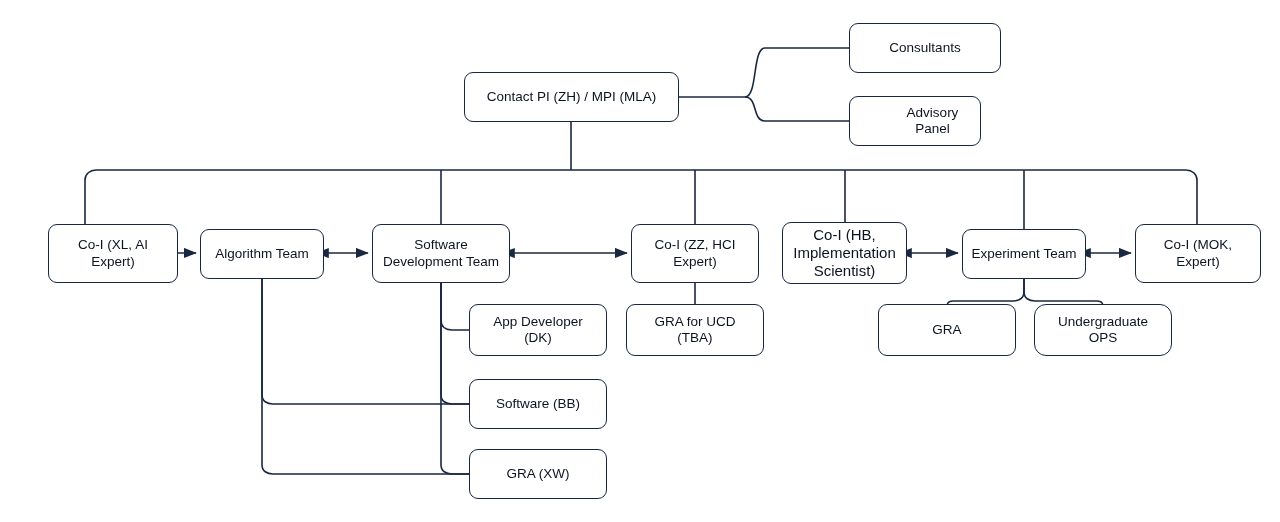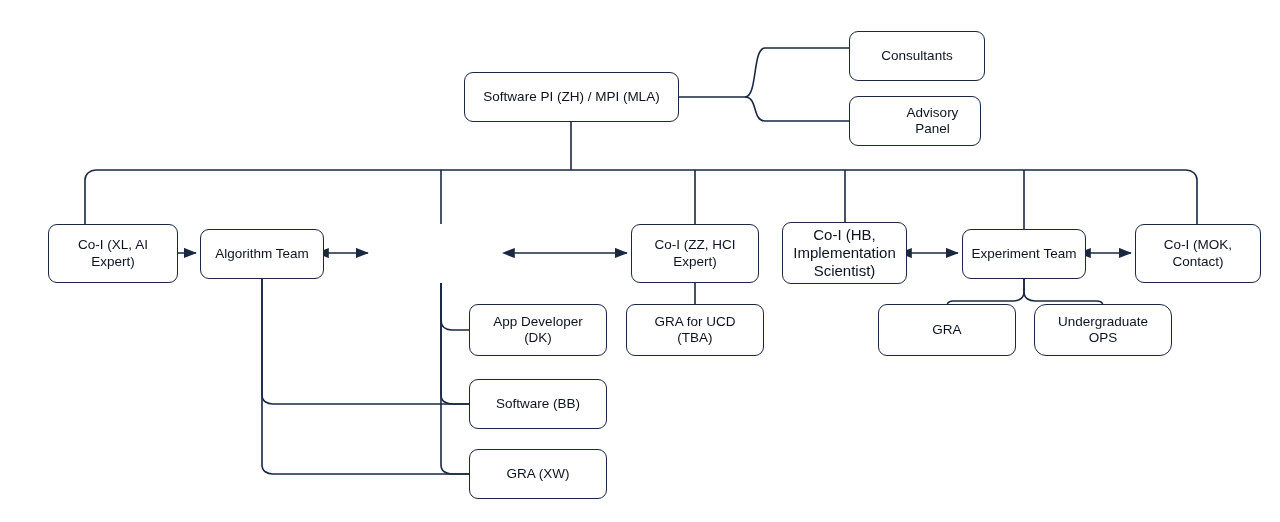--- a/index.html
+++ b/index.html
@@ -81,34 +81,36 @@
       <path d="M262,279 L262,395 C262,401 267,404 273,404 L469,404"></path>
       <path d="M262,279 L262,465 C262,471 267,474 273,474 L469,474"></path>
 
       <path d="M695,283 L695,304"></path>
 
       <path d="M1024,279 L1024,292 C1024,298 1019,301 1013,301 L953,301 C947,301 947,304 947,310 L947,330"></path>
       <path d="M1024,279 L1024,292 C1024,298 1029,301 1035,301 L1097,301 C1103,301 1103,304 1103,310 L1103,330"></path>
     </g>
   </svg>
 
-  <div class="node" style="left:464px; top:72px; width:215px; height:50px;">Software PI (ZH) / MPI (MLA)</div>
-  <div class="node" style="left:849px; top:23px; width:136px; height:50px;margin-top:8px;">Consultants</div>
+  <div class="node" style="left:464px; top:72px; width:215px; height:50px;">Contact PI (ZH) / MPI (MLA)</div>
+  <div class="node" style="left:849px; top:23px; width:152px; height:50px;">Consultants</div>
   <div class="node" style="left:849px; top:96px; width:132px; height:50px;padding-left:41px;">Advisory Panel</div>
   <div class="node" style="left:20px; top:224px; width:130px; height:59px;margin-left:28px;">Co-I (XL, AI
 Expert)</div>
   <div class="node" style="left:200px; top:229px; width:124px; height:50px;">Algorithm Team</div>
+  <div class="node" style="left:372px; top:224px; width:138px; height:59px;">Software
+Development Team</div>
   <div class="node" style="left:631px; top:224px; width:128px; height:59px;">Co-I (ZZ, HCI
 Expert)</div>
   <div class="node" style="left:782px; top:222px; width:125px; height:62px; font-size:15px;">Co-I (HB,
 Implementation
 Scientist)</div>
   <div class="node" style="left:962px; top:229px; width:124px; height:50px;">Experiment Team</div>
   <div class="node" style="left:1135px; top:224px; width:126px; height:59px;">Co-I (MOK,
-Contact)</div>
+Expert)</div>
   <div class="node" style="left:469px; top:304px; width:138px; height:52px;">App Developer
 (DK)</div>
   <div class="node" style="left:469px; top:379px; width:138px; height:50px;">Software (BB)</div>
   <div class="node" style="left:469px; top:449px; width:138px; height:50px;">GRA (XW)</div>
   <div class="node" style="left:626px; top:304px; width:138px; height:52px;">GRA for UCD
 (TBA)</div>
   <div class="node" style="left:878px; top:304px; width:138px; height:52px;">GRA</div>
   <div class="node" style="left:1034px; top:304px; width:138px; height:52px;border-radius:12px;">Undergraduate
 OPS</div>
 

